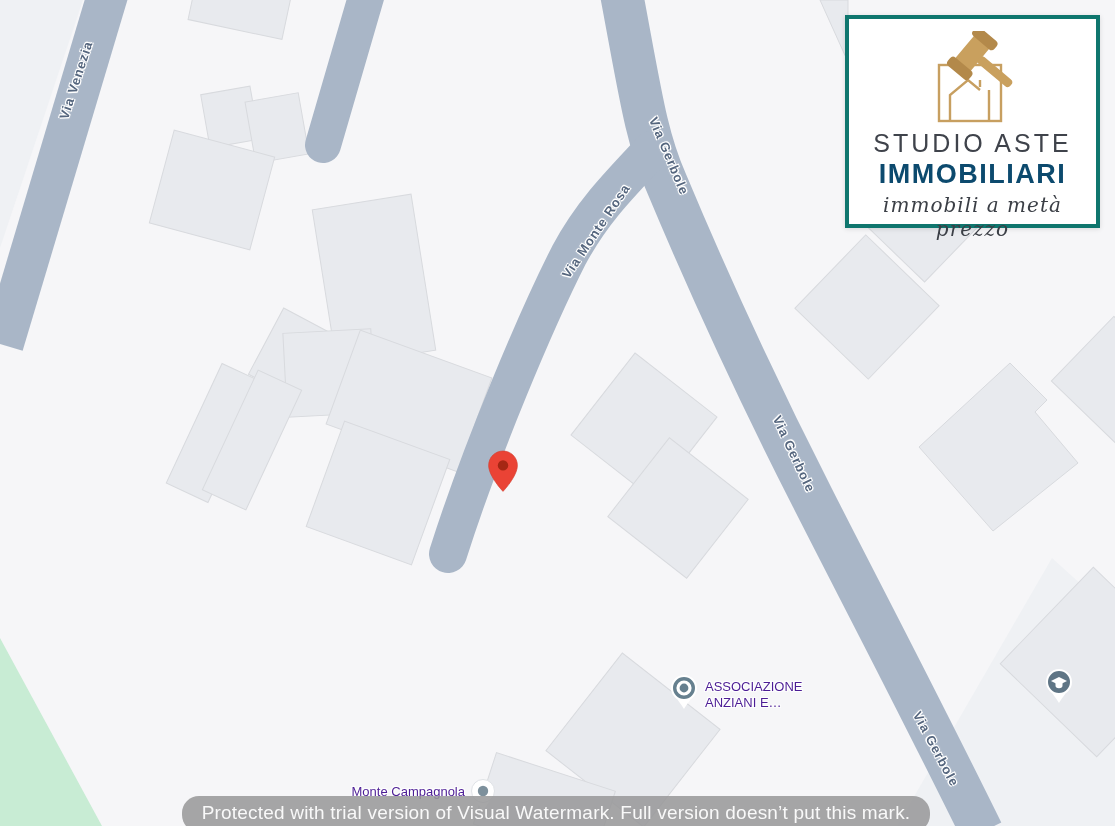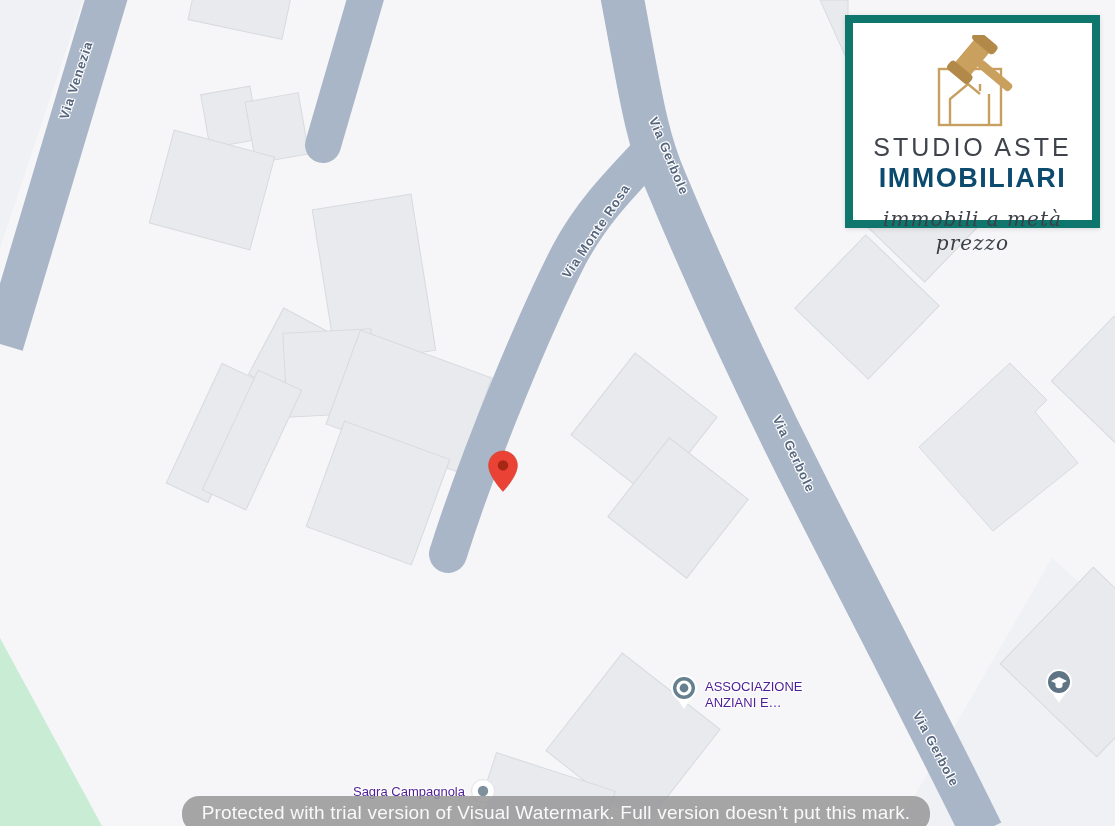--- a/index.html
+++ b/index.html
@@ -18,28 +18,28 @@
   }
   .poi-label{
     position:absolute;font-size:13px;color:#4c1d95;line-height:16px;
     text-shadow:-1px -1px 0 rgba(255,255,255,.9),1px -1px 0 rgba(255,255,255,.9),
                 -1px 1px 0 rgba(255,255,255,.9),1px 1px 0 rgba(255,255,255,.9);
   }
   .pin{position:absolute;}
   
   #logo{
     position:absolute;left:845px;top:15px;width:255px;height:213px;
-    background:#ffffff;border:8px solid #0f766e;box-sizing:border-box;
+    background:#ffffff;border:4px solid #0f766e;box-sizing:border-box;
     box-shadow:0 1px 5px rgba(0,0,0,.12);text-align:center;
   }
   #logo .emblem{margin:12px auto 0 auto;display:block;}
   #logo .l1{font-size:25px;letter-spacing:3px;color:#3f434b;margin-top:4px;}
   #logo .l2{font-size:27px;font-weight:700;letter-spacing:1.5px;color:#0c4a6e;margin-top:1px;}
   #logo .l3{font-family:"DejaVu Serif",serif;font-style:italic;font-size:20px;
-            color:#3b3f46;margin-top:13px;letter-spacing:1px;}
+            color:#3b3f46;margin-top:3px;letter-spacing:1px;}
   
   #watermark{
     position:absolute;left:182px;top:796px;width:748px;height:36px;
     background:rgba(150,150,152,.85);border-radius:17px;
     color:rgba(255,255,255,.93);font-size:19px;line-height:33px;text-align:center;
     letter-spacing:.2px;
   }
 </style>
 </head>
 <body>
@@ -92,21 +92,21 @@
     <circle cx="18" cy="16.4" r="5.2" fill="#a52714"></circle>
   </svg>
 
   <svg class="pin" style="left:669px;top:674px;" width="30" height="36" viewBox="0 0 30 36">
     <path d="M15 35 C11.5 28.5 6 24.5 6 17 H24 C24 24.5 18.5 28.5 15 35 Z" fill="#ffffff"></path>
     <circle cx="15" cy="14" r="12" fill="#66808f" stroke="#ffffff" stroke-width="2"></circle>
     <circle cx="15" cy="14" r="6" fill="#66808f" stroke="#ffffff" stroke-width="3.2"></circle>
   </svg>
   <div class="poi-label" style="left:705px;top:679px;width:120px;text-align:left;">ASSOCIAZIONE ANZIANI E…</div>
 
-  <div class="poi-label" style="left:347px;top:784px;width:118px;text-align:right;">Sagra Campagnola</div>
+  <div class="poi-label" style="left:347px;top:784px;width:118px;text-align:right;">Monte Campagnola</div>
   <svg class="pin" style="left:469px;top:778px;" width="28" height="34" viewBox="0 0 28 34">
     <path d="M14 33 C10.8 27 5.8 23.3 5.8 16.5 H22.2 C22.2 23.3 17.2 27 14 33 Z" fill="#ffffff"></path>
     <circle cx="14" cy="13" r="11.5" fill="#ffffff" stroke="#dfe2e6" stroke-width="1"></circle>
     <circle cx="14" cy="13" r="5.2" fill="#7d909c"></circle>
   </svg>
 
   <svg class="pin" style="left:1044px;top:668px;" width="30" height="36" viewBox="0 0 30 36">
     <path d="M15 35 C11.5 28.5 6 24.5 6 17 H24 C24 24.5 18.5 28.5 15 35 Z" fill="#ffffff"></path>
     <circle cx="15" cy="14" r="12" fill="#5f7585" stroke="#ffffff" stroke-width="2"></circle>
     <polygon points="15,9 23,13 15,17 7,13" fill="#ffffff"></polygon>

